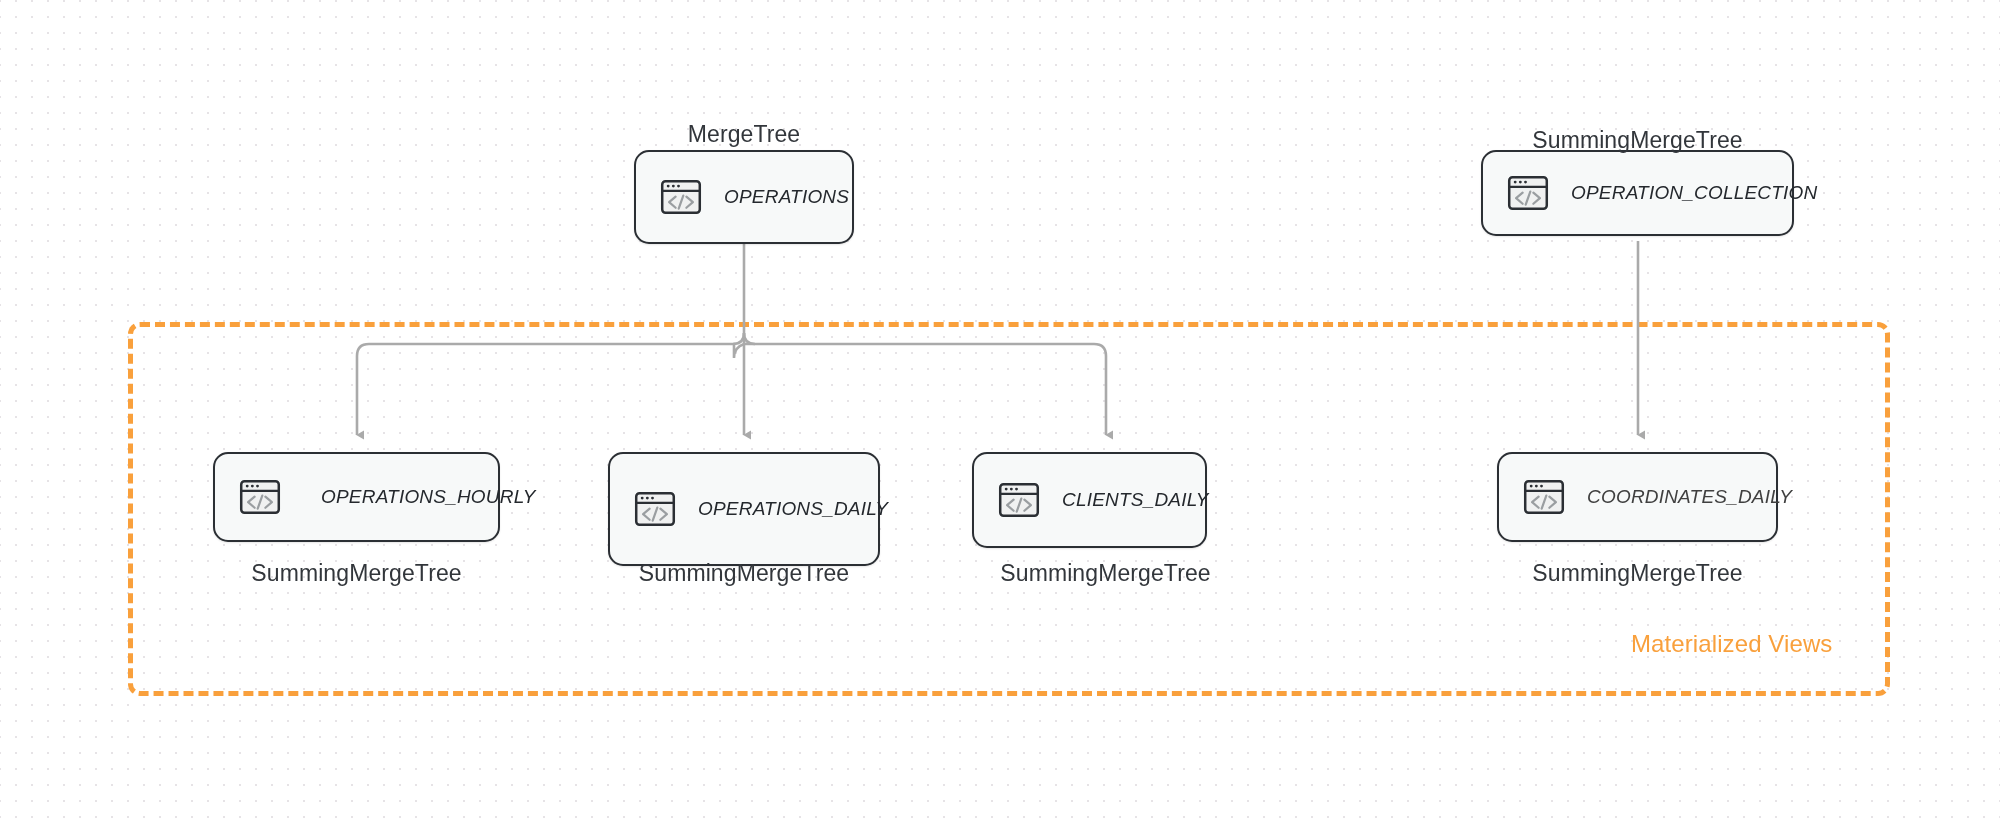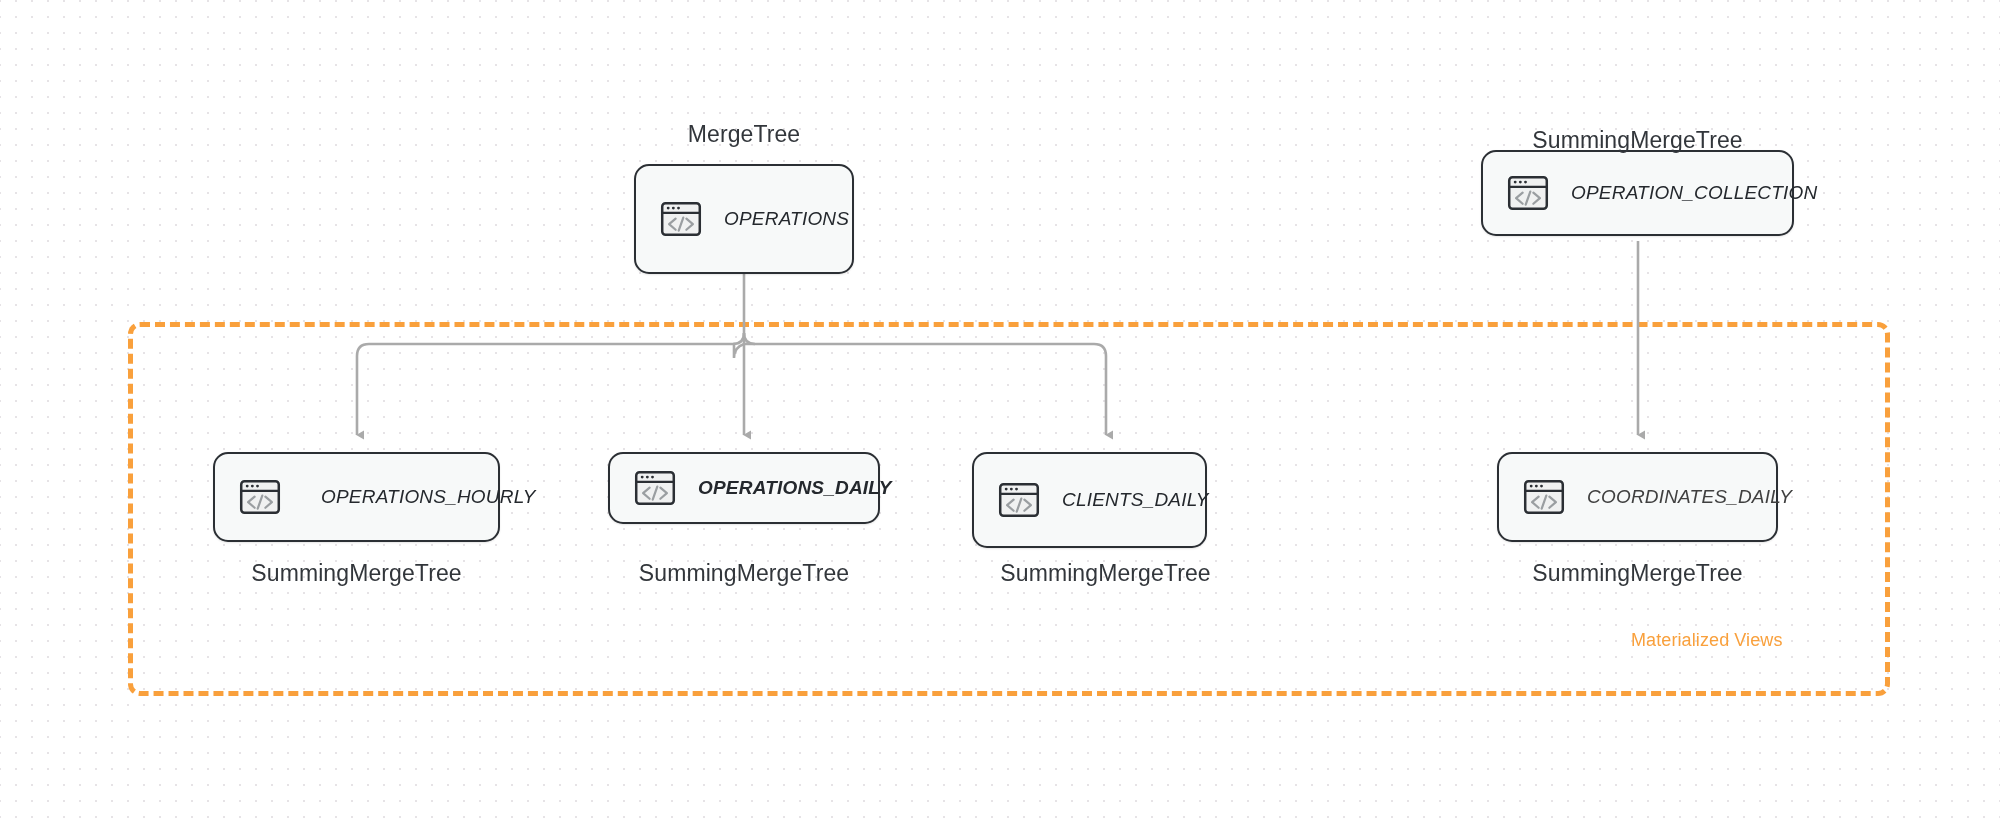--- a/index.html
+++ b/index.html
@@ -36,21 +36,21 @@
   
   .mv-group {
     position: absolute;
     box-sizing: border-box;
     border: 5px dashed #f9a03c;
     border-radius: 12px;
   }
   .mv-label {
     position: absolute;
     color: #f9a03c;
-    font-size: 18px;
+    font-size: 24px;
     font-family: "Liberation Sans", sans-serif;
     white-space: nowrap;
     letter-spacing: 0.1px;
   }
 
   
   .node {
     position: absolute;
     box-sizing: border-box;
     display: flex;
@@ -117,21 +117,21 @@
       <path d="M 744 344 L 1094 344 Q 1106 344 1106 356 L 1106 435" marker-end="url(#arrowHead)"></path>
 
       <path d="M 733 344 Q 744 344 744 333"></path>
       <path d="M 755 344 Q 744 344 744 333"></path>
 
       <path d="M 1638 241 L 1638 435" marker-end="url(#arrowHead)"></path>
     </g>
   </svg>
 
   <div id="nodeLayer">
-      <div class="node" style="left: 634px; top: 164px; width: 220px; height: 110px; border-color: rgb(43, 47, 52); background: rgb(247, 249, 249);">
+      <div class="node" style="left: 634px; top: 150px; width: 220px; height: 94px; border-color: rgb(43, 47, 52); background: rgb(247, 249, 249);">
         <svg class="node-icon" viewBox="0 0 48 48">
           <rect x="4.4" y="7.5" width="39.2" height="33" rx="3.4" fill="#f0f1f1" stroke="#2b2f34" stroke-width="2.6"></rect>
           <path d="M 4.4 17.6 L 43.6 17.6" stroke="#2b2f34" stroke-width="2.4"></path>
           <circle cx="10.6" cy="12.6" r="1.5" fill="#2b2f34"></circle>
           <circle cx="16" cy="12.6" r="1.5" fill="#2b2f34"></circle>
           <circle cx="21.4" cy="12.6" r="1.5" fill="#2b2f34"></circle>
           <path d="M 18.4 23.6 L 11.6 29.4 L 18.4 35.2 M 29.6 23.6 L 36.4 29.4 L 29.6 35.2 M 26.4 22.6 L 21.6 36.2" fill="none" stroke="#9a9ea1" stroke-width="2.3" stroke-linecap="round" stroke-linejoin="round"></path>
         </svg>
         <span class="node-name" style="color: rgb(36, 40, 45);">OPERATIONS</span>
       </div>
@@ -153,21 +153,21 @@
           <rect x="4.4" y="7.5" width="39.2" height="33" rx="3.4" fill="#f0f1f1" stroke="#2b2f34" stroke-width="2.6"></rect>
           <path d="M 4.4 17.6 L 43.6 17.6" stroke="#2b2f34" stroke-width="2.4"></path>
           <circle cx="10.6" cy="12.6" r="1.5" fill="#2b2f34"></circle>
           <circle cx="16" cy="12.6" r="1.5" fill="#2b2f34"></circle>
           <circle cx="21.4" cy="12.6" r="1.5" fill="#2b2f34"></circle>
           <path d="M 18.4 23.6 L 11.6 29.4 L 18.4 35.2 M 29.6 23.6 L 36.4 29.4 L 29.6 35.2 M 26.4 22.6 L 21.6 36.2" fill="none" stroke="#9a9ea1" stroke-width="2.3" stroke-linecap="round" stroke-linejoin="round"></path>
         </svg>
         <span class="node-name" style="color: rgb(36, 40, 45);">OPERATIONS_HOURLY</span>
       </div>
       <div class="engine-label" style="left: 213px; top: 560px; width: 287px; color: rgb(50, 54, 59);">SummingMergeTree</div>
-      <div class="node" style="left: 608px; top: 452px; width: 272px; height: 72px; border-color: rgb(43, 47, 52); background: rgb(247, 249, 249); font-weight: bold;">
+      <div class="node" style="left: 608px; top: 452px; width: 272px; height: 114px; border-color: rgb(43, 47, 52); background: rgb(247, 249, 249);">
         <svg class="node-icon" viewBox="0 0 48 48">
           <rect x="4.4" y="7.5" width="39.2" height="33" rx="3.4" fill="#f0f1f1" stroke="#2b2f34" stroke-width="2.6"></rect>
           <path d="M 4.4 17.6 L 43.6 17.6" stroke="#2b2f34" stroke-width="2.4"></path>
           <circle cx="10.6" cy="12.6" r="1.5" fill="#2b2f34"></circle>
           <circle cx="16" cy="12.6" r="1.5" fill="#2b2f34"></circle>
           <circle cx="21.4" cy="12.6" r="1.5" fill="#2b2f34"></circle>
           <path d="M 18.4 23.6 L 11.6 29.4 L 18.4 35.2 M 29.6 23.6 L 36.4 29.4 L 29.6 35.2 M 26.4 22.6 L 21.6 36.2" fill="none" stroke="#9a9ea1" stroke-width="2.3" stroke-linecap="round" stroke-linejoin="round"></path>
         </svg>
         <span class="node-name" style="color: rgb(36, 40, 45);">OPERATIONS_DAILY</span>
       </div>

